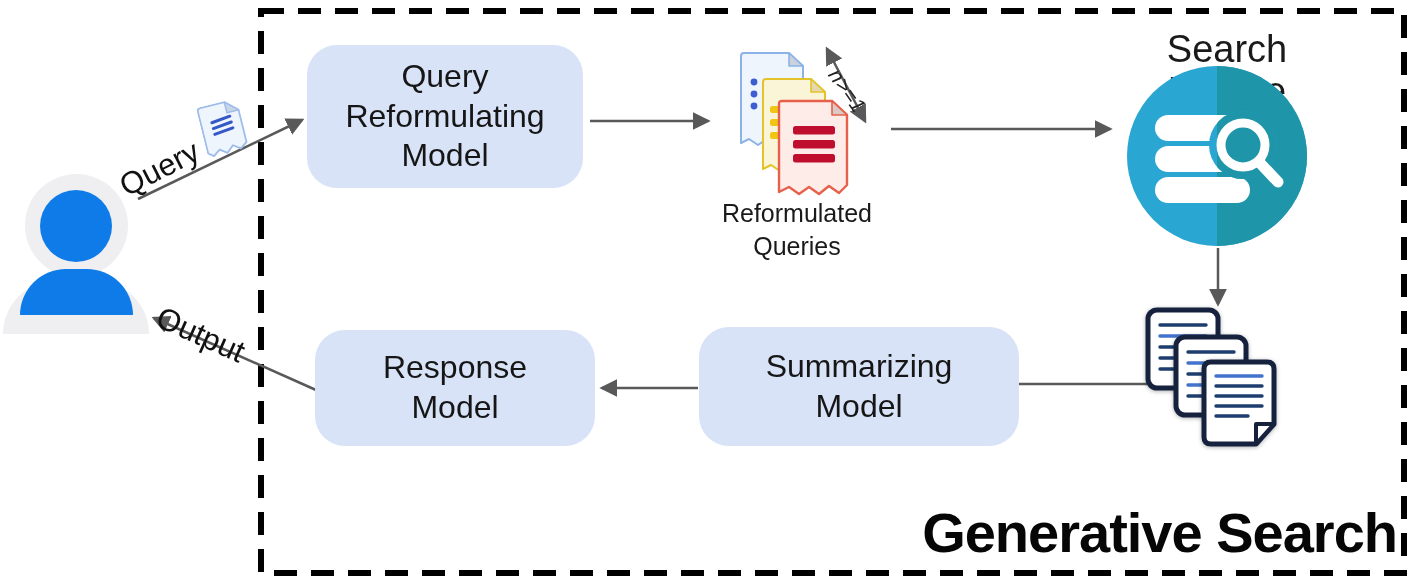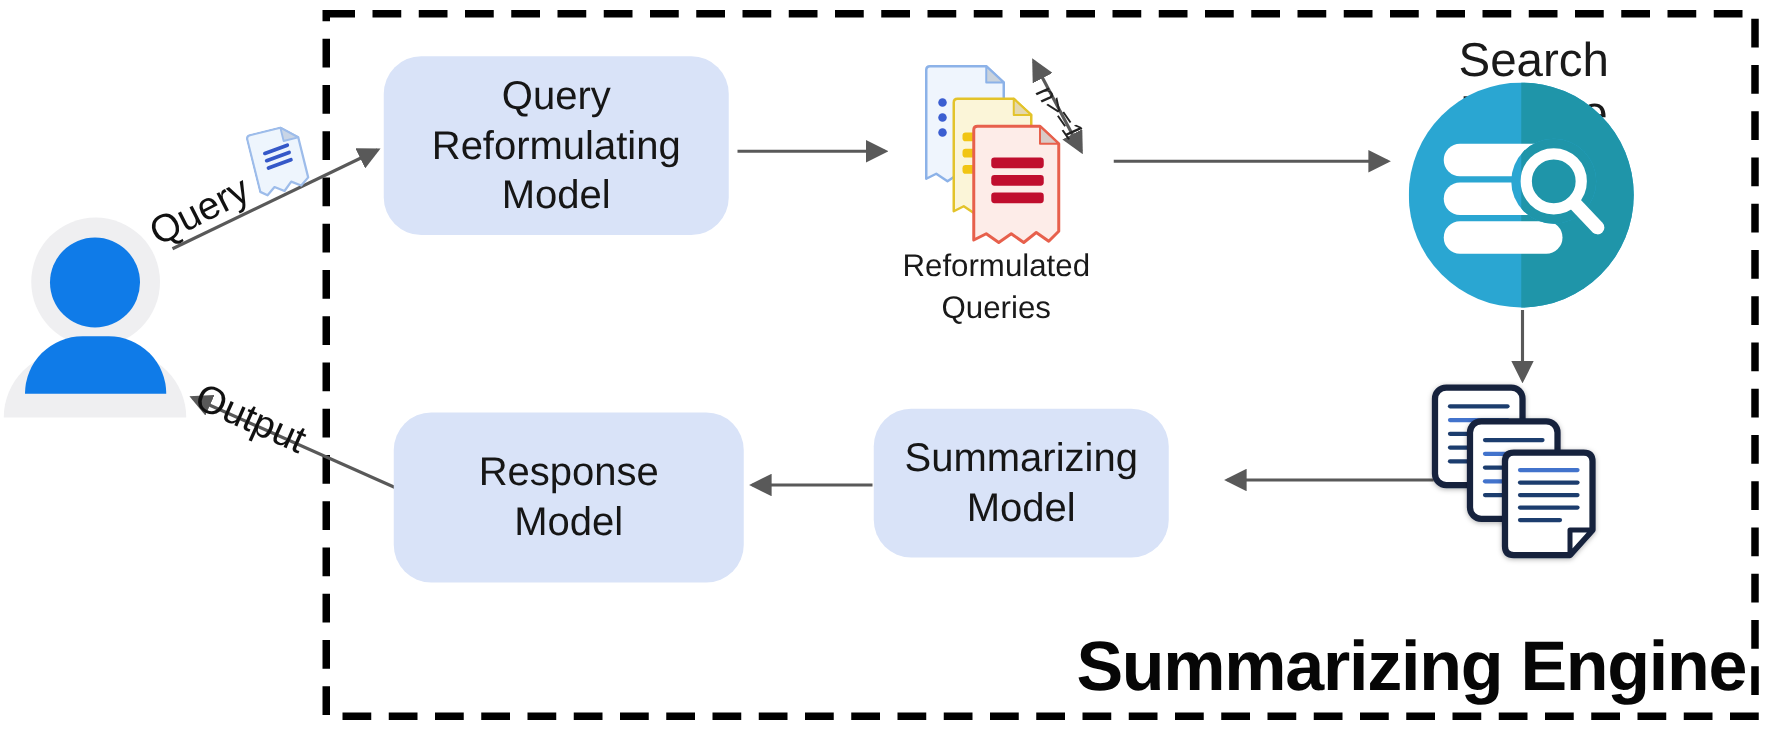--- a/index.html
+++ b/index.html
@@ -8,22 +8,22 @@
     font-family:"Liberation Sans",sans-serif;overflow:hidden;color:#141414;
   }
   svg.layer{position:absolute;left:0;top:0;}
   
   .model-box{
     position:absolute;background:#d9e3f8;border-radius:30px;
     display:flex;align-items:center;justify-content:center;text-align:center;
     font-size:32px;line-height:1.24;color:#161616;white-space:pre-line;
   }
   #box-qrm{left:307px;top:45px;width:276px;height:143px;}
-  #box-summarizing{left:699px;top:327px;width:236px;height:119px;}
-  #box-response{left:315px;top:330px;width:280px;height:136px;}
+  #box-summarizing{left:699px;top:327px;width:320px;height:119px;}
+  #box-response{left:315px;top:330px;width:280px;height:116px;}
   
   .ge-title{
     position:absolute;right:26px;top:500px;font-size:56px;font-weight:bold;
     letter-spacing:-1px;color:#060606;white-space:nowrap;
   }
   
   .user{position:absolute;left:3px;top:174px;width:148px;height:160px;}
   .user .halo{position:absolute;left:22px;top:0;width:103px;height:103px;border-radius:50%;background:#efeff1;}
   .user .body-gray{position:absolute;left:0;top:107px;width:146px;height:53px;border-radius:73px 73px 0 0;background:#efeff1;}
   .user .head{position:absolute;left:37px;top:16px;width:72px;height:72px;border-radius:50%;background:#0f7be8;}
@@ -180,15 +180,15 @@
         <line x1="12" y1="54" x2="44" y2="54" stroke="#1d3e6e"></line>
       </g>
     </g>
   </svg>
 
   <div class="model-box" id="box-summarizing">Summarizing
 Model</div>
   <div class="model-box" id="box-response">Response
 Model</div>
 
-  <div class="ge-title">Summarizing Engine</div>
+  <div class="ge-title">Generative Search</div>
 
 </div>
 
 </body></html>

